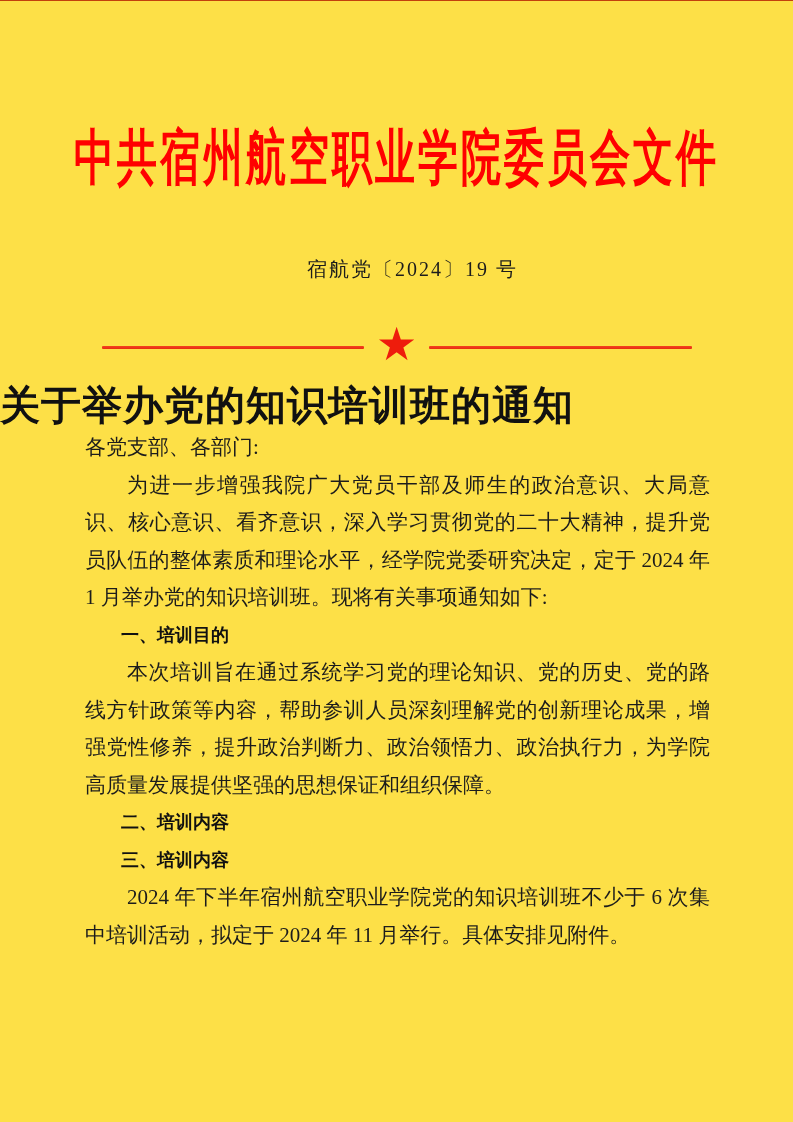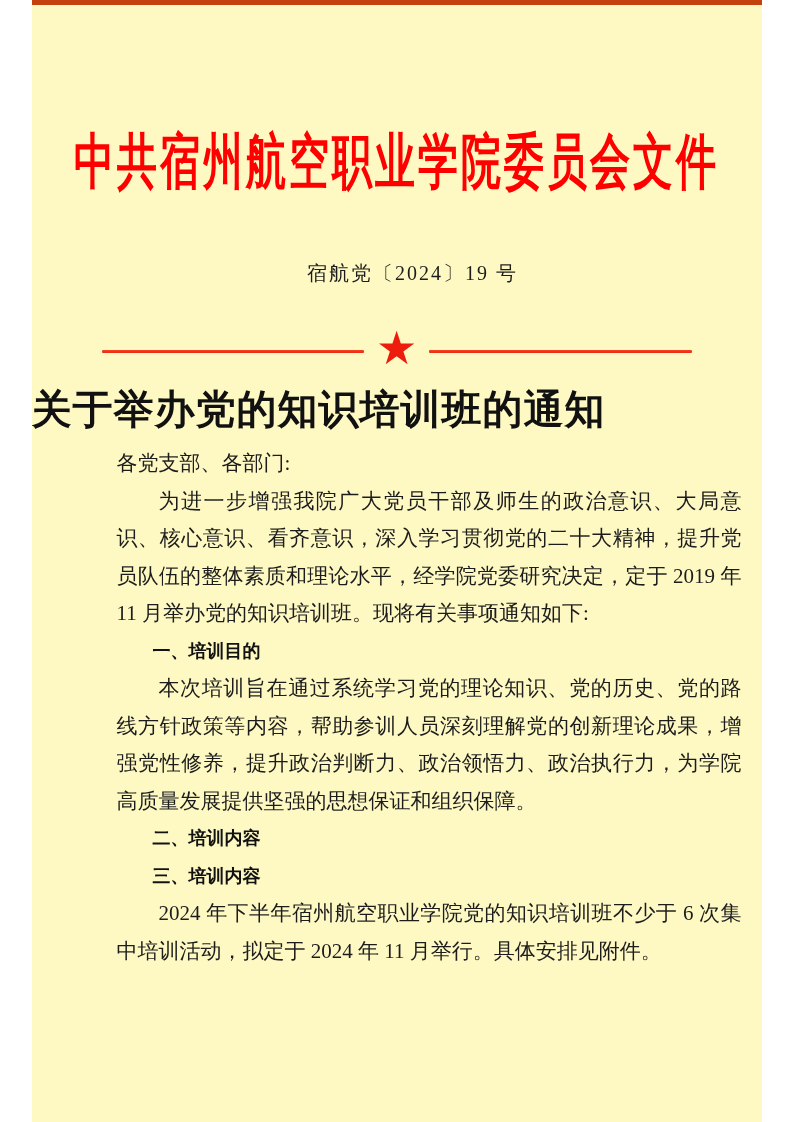--- a/index.html
+++ b/index.html
@@ -2,25 +2,25 @@
 <html><head>
 <meta charset="utf-8">
 <style>
   * { margin: 0; padding: 0; box-sizing: border-box; }
   html, body {
     background: #ffffff;
     font-family: "Liberation Serif", "DejaVu Serif", serif;
   }
   .page {
     position: relative;
-    width: 730px;
+    width: 793px;
     height: 1122px;
     margin: 0 auto;
-    background: #fef9c3;
-    border-top: 5px solid #c2410c;
+    background: #fde047;
+    border-top: 1px solid #c2410c;
     overflow: hidden;
   }
   
   .red-header {
     margin-top: 134px;
     text-align: center;
     color: #ff0000;
     font-weight: bold;
     font-size: 40px;
     line-height: 46px;
@@ -65,21 +65,20 @@
     margin-top: 12px;
     text-align: left;
     font-size: 40px;
     line-height: 46px;
     font-weight: bold;
     color: #111111;
     letter-spacing: 1px;
   }
   
   .body {
-    margin-top: 12px;
     padding-left: 85px;
     width: 710px; 
     font-size: 21px;
     line-height: 37.5px;
     color: #1c1c1c;
     text-align: justify;
     text-justify: inter-ideograph;
   }
   .body p { text-indent: 2em; }
   .body p.salutation { text-indent: 0; }
@@ -105,21 +104,21 @@
     <span class="line"></span>
     <span class="star">★</span>
     <span class="line"></span>
   </div>
 
   <div class="title">关于举办党的知识培训班的通知</div>
 
   <div class="body">
     <p class="salutation">各党支部、各部门:</p>
 
-    <p>为进一步增强我院广大党员干部及师生的政治意识、大局意识、核心意识、看齐意识，深入学习贯彻党的二十大精神，提升党员队伍的整体素质和理论水平，经学院党委研究决定，定于 2019 年 11 月举办党的知识培训班。现将有关事项通知如下:</p>
+    <p>为进一步增强我院广大党员干部及师生的政治意识、大局意识、核心意识、看齐意识，深入学习贯彻党的二十大精神，提升党员队伍的整体素质和理论水平，经学院党委研究决定，定于 2024 年 1 月举办党的知识培训班。现将有关事项通知如下:</p>
 
     <h2>一、培训目的</h2>
     <p>本次培训旨在通过系统学习党的理论知识、党的历史、党的路线方针政策等内容，帮助参训人员深刻理解党的创新理论成果，增强党性修养，提升政治判断力、政治领悟力、政治执行力，为学院高质量发展提供坚强的思想保证和组织保障。</p>
 
     <h2>二、培训内容</h2>
 
     <h2>三、培训内容</h2>
     <p>2024 年下半年宿州航空职业学院党的知识培训班不少于 6 次集中培训活动，拟定于 2024 年 11 月举行。具体安排见附件。</p>
   </div>
 

